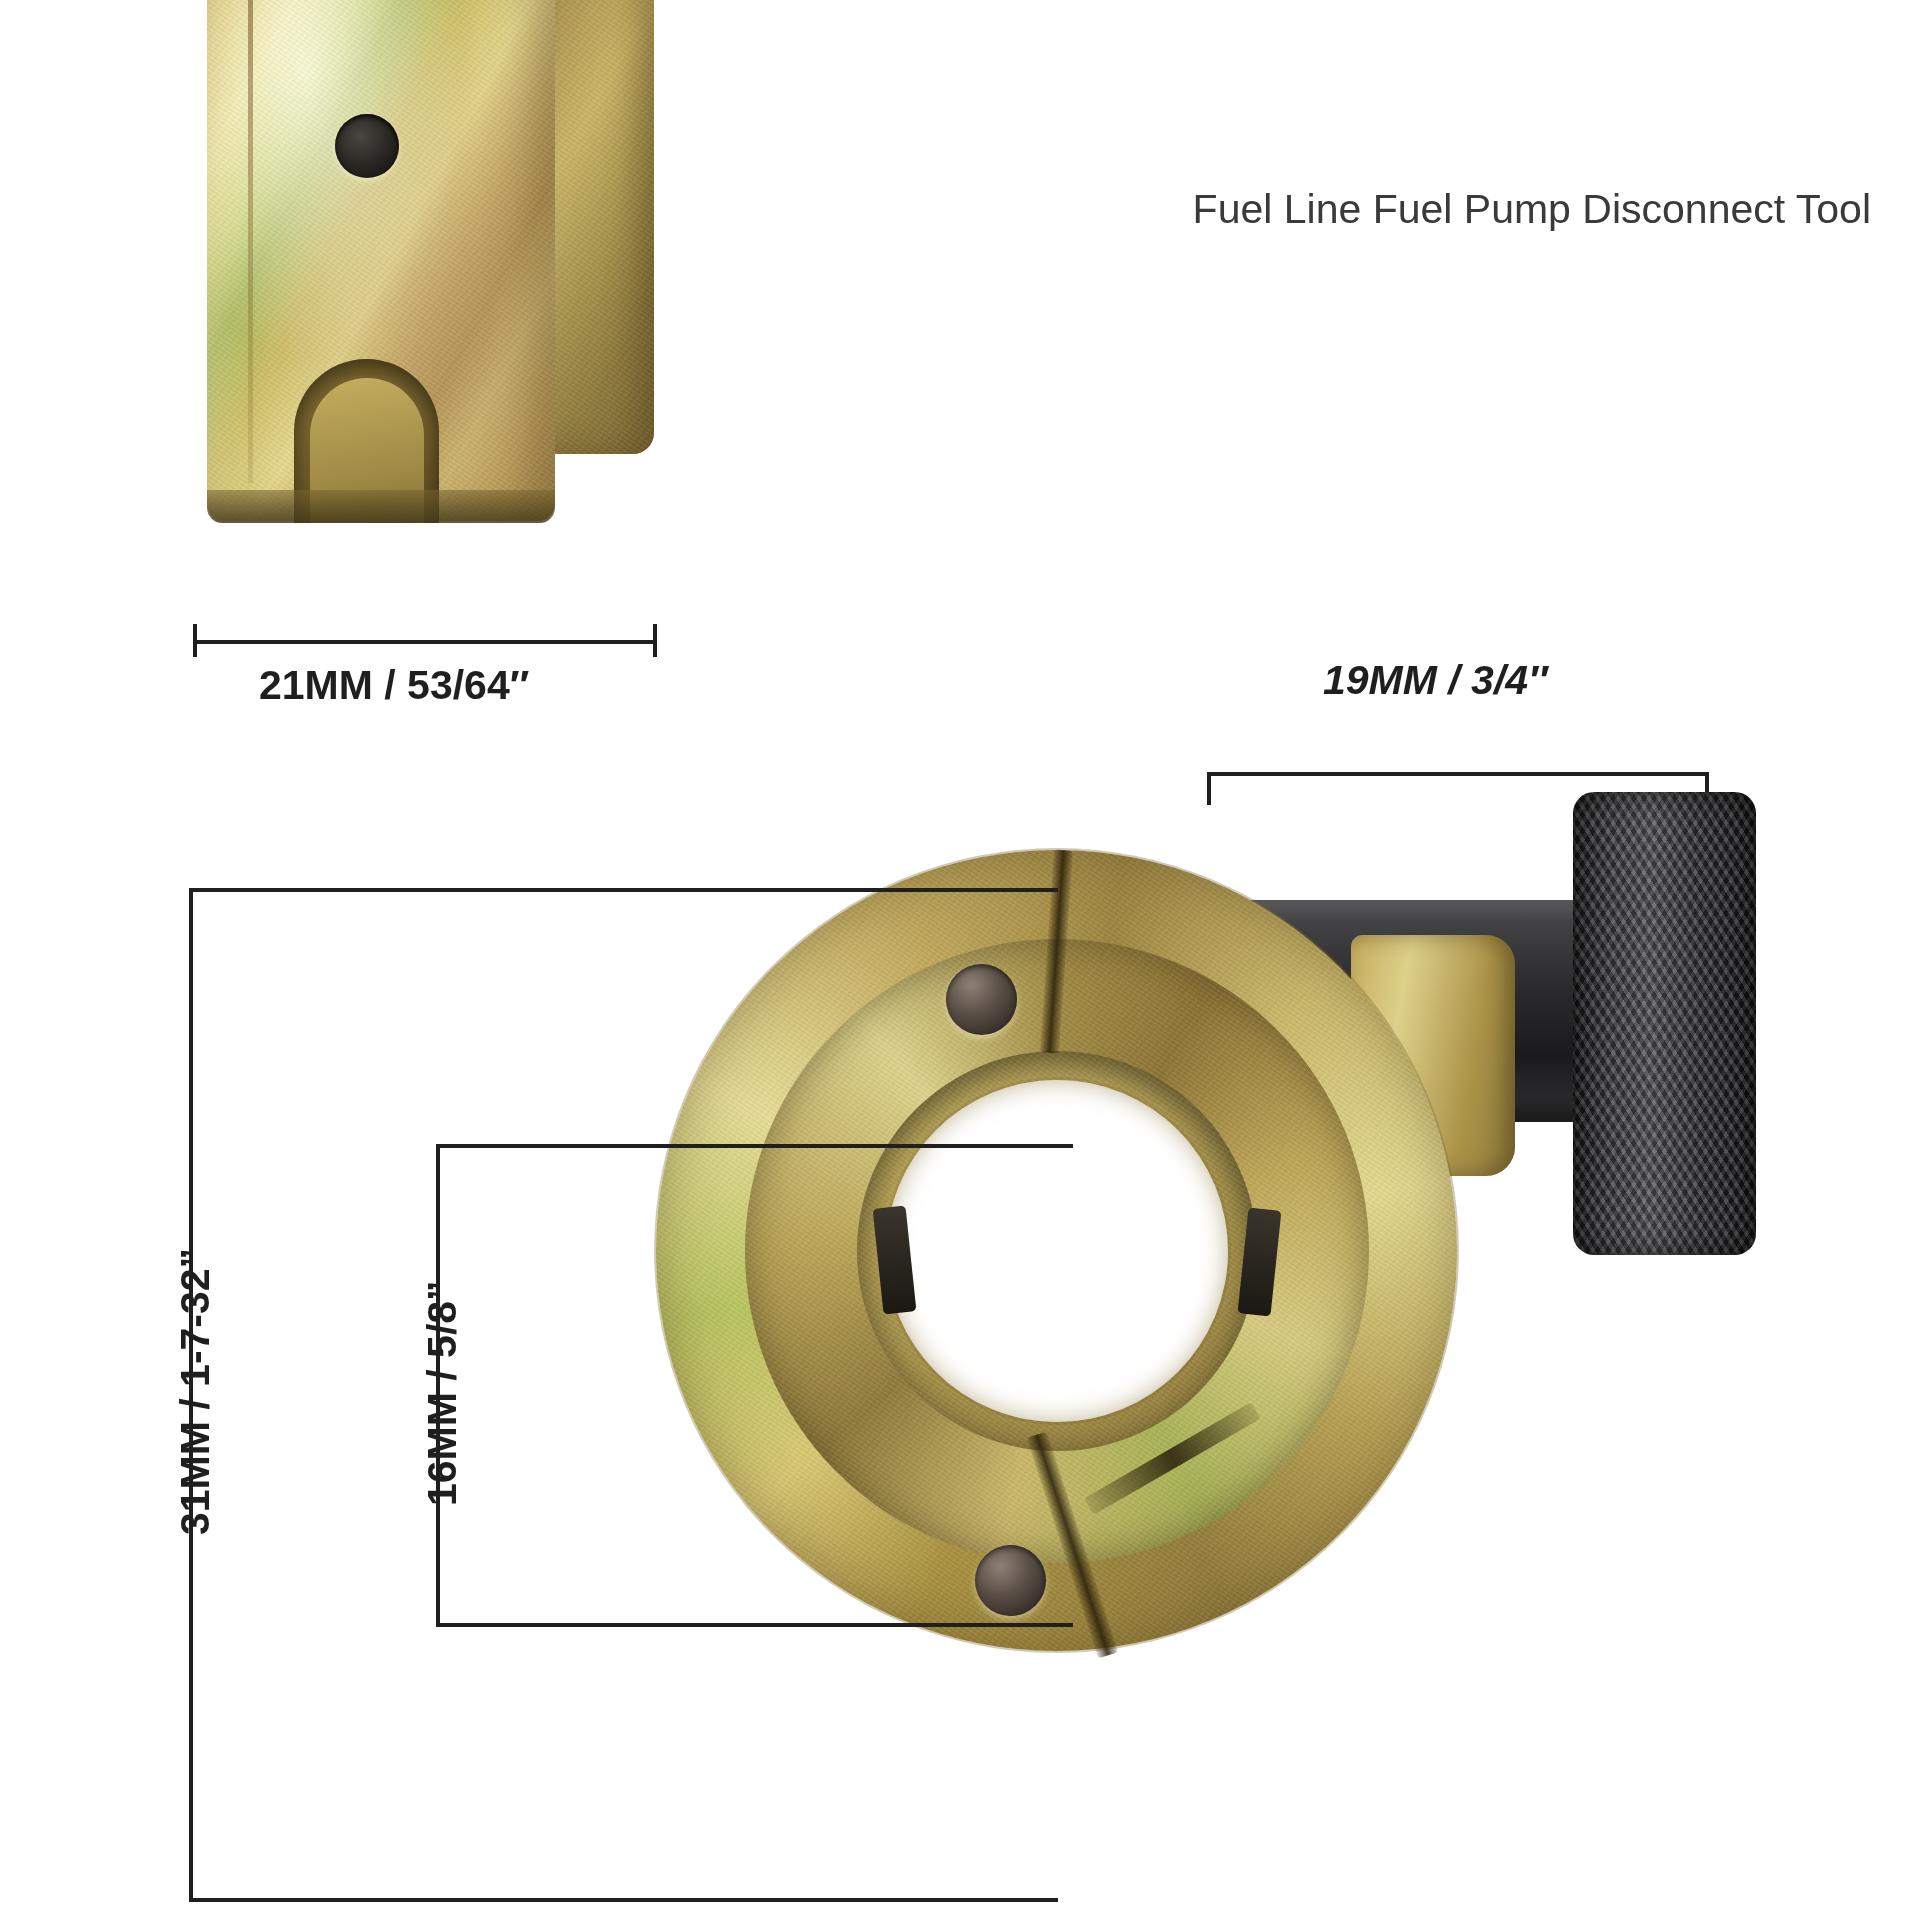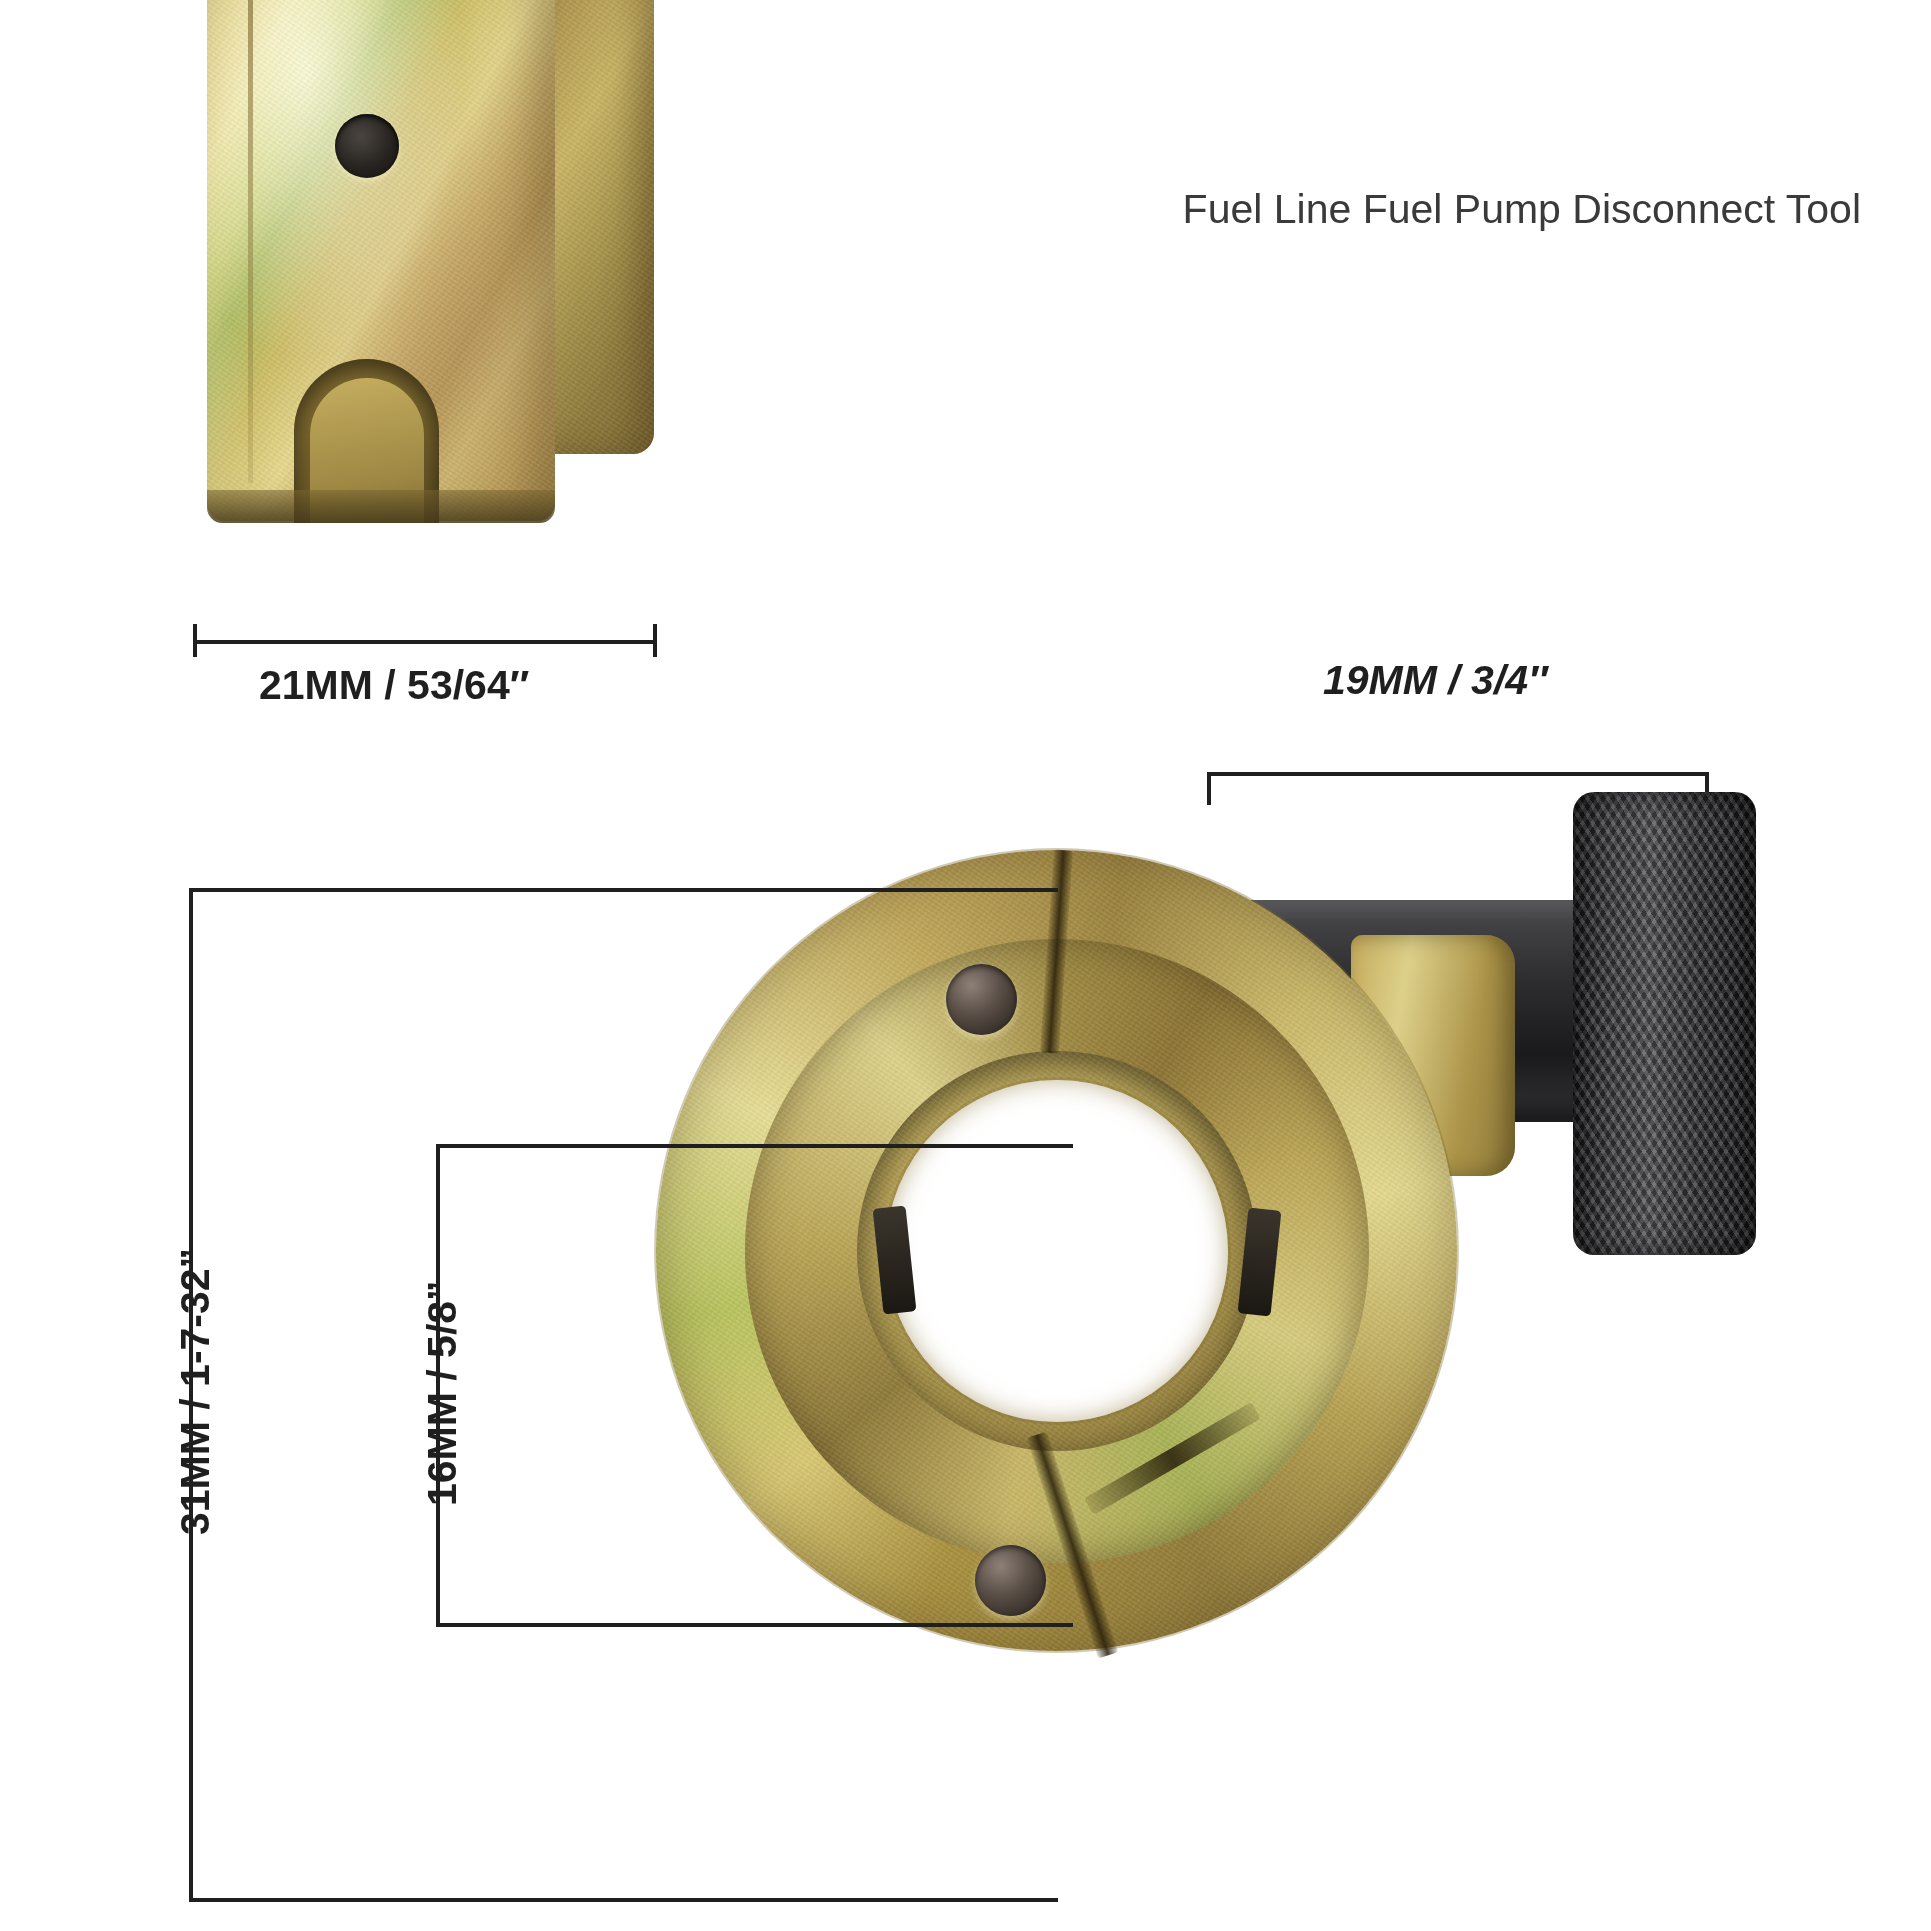--- a/index.html
+++ b/index.html
@@ -29,21 +29,21 @@
     font-weight: bold;
     letter-spacing: 1px;
     line-height: 1.05;
     color: #2b2b2b;
     margin: 0;
     white-space: nowrap;
   }
   #subtitle-1, #subtitle-2 {
     font-size: 41px;
     color: #3a3a3a;
-    margin: 12px;
+    margin: 2px;
     line-height: 1.45;
     white-space: nowrap;
   }
   #subtitle-1 { margin-top: 35px; }
 
   
   #top-part {
     position: absolute;
     left: 188px;
     top: -58px;

